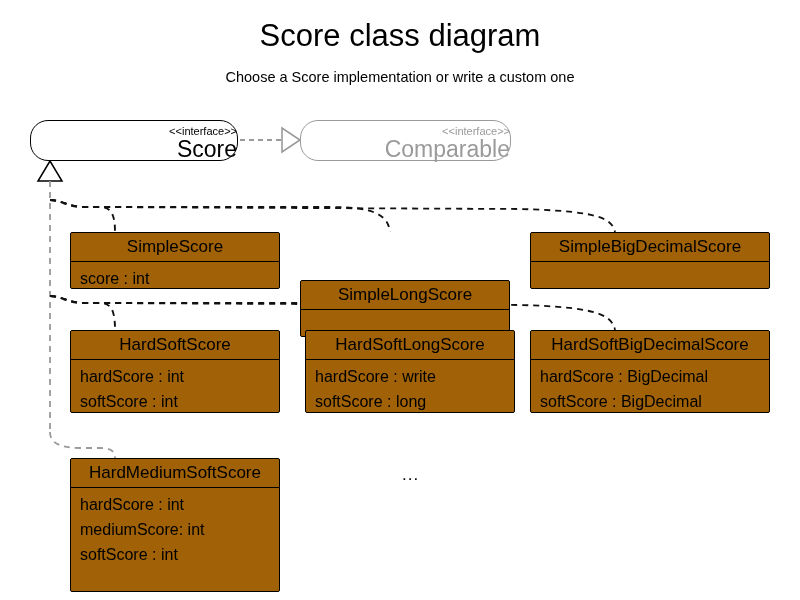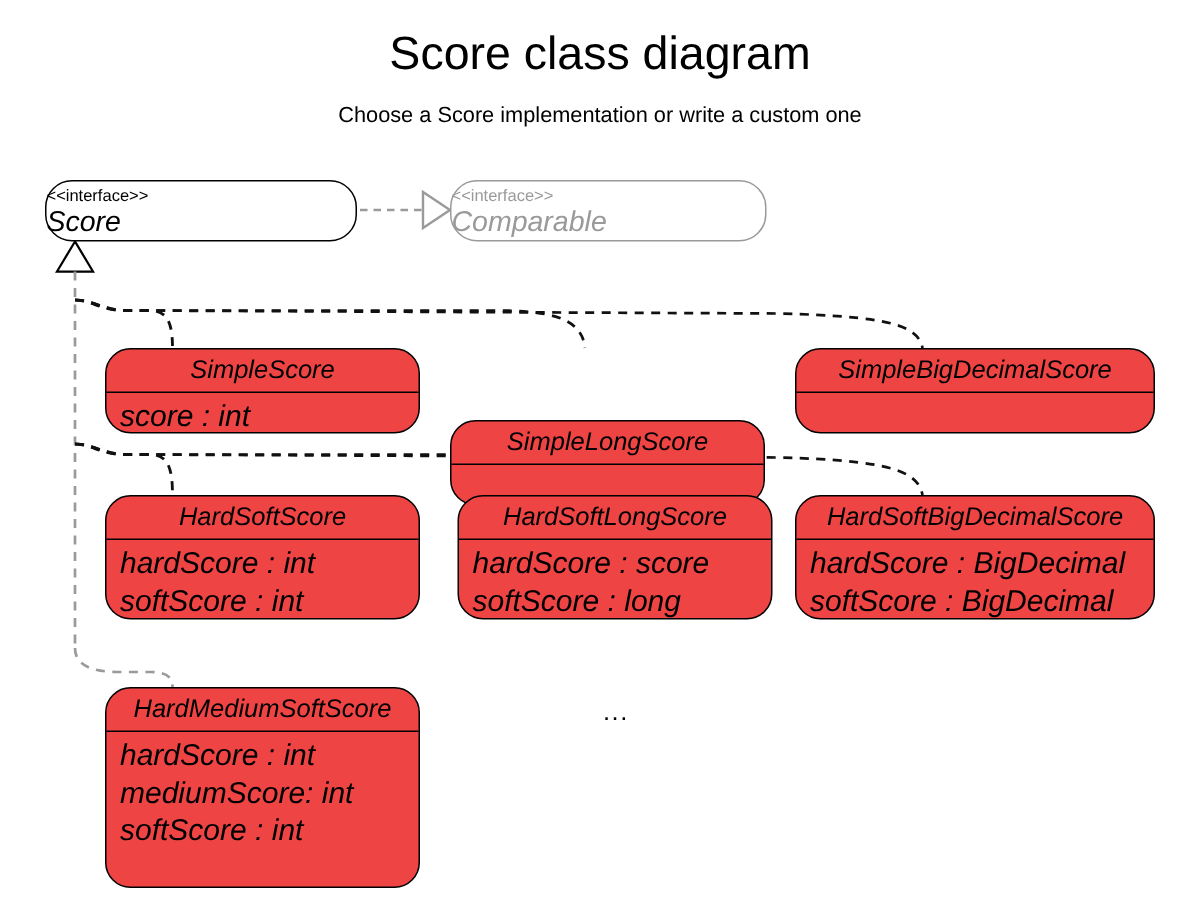--- a/index.html
+++ b/index.html
@@ -44,71 +44,69 @@
     height: 600px;
   }
 
   
   .iface {
     position: absolute;
     box-sizing: border-box;
     border: 1.4px solid #000000;
     border-radius: 18px;
     background: #ffffff;
-    text-align: left;
+    text-align: right;
   }
   .iface.muted {
     border-color: #9a9a9a;
   }
   .iface .stereo {
     display: block;
     font-size: 11px;
     line-height: 13px;
     margin-top: 4px;
     color: #000000;
   }
   .iface .iname {
     display: block;
-    font-size: 19px;
+    font-size: 23px;
     line-height: 22px;
     color: #000000;
-    font-style: italic;
   }
   .iface.muted .stereo,
   .iface.muted .iname {
     color: #9a9a9a;
   }
 
   
   .cls {
     position: absolute;
     box-sizing: border-box;
     border: 1.4px solid #000000;
-    border-radius: 17px;
-    background: #ef4444;
-    font-style: italic;
+    border-radius: 2px;
+    background: #a16207;
   }
   .cls-name {
     box-sizing: border-box;
     width: 100%;
     height: 29px;
     line-height: 28px;
     text-align: center;
     font-size: 17px;
     color: #000000;
     border-bottom: 1.4px solid #000000;
     white-space: nowrap;
     overflow: hidden;
   }
   .cls-attrs {
     box-sizing: border-box;
     padding: 4px 0 0 9px;
   }
   .attr {
-    font-size: 20px;
+    font-size: 16px;
     line-height: 25px;
     color: #000000;
     white-space: nowrap;
   }
 
   
   #ellipsis {
     position: absolute;
     font-size: 17px;
     color: #000000;
@@ -169,21 +167,21 @@
       <div class="cls" style="left: 70px; top: 330px; width: 210px; height: 83px;">
         <div class="cls-name">HardSoftScore</div>
         <div class="cls-attrs">
           <div class="attr">hardScore : int</div>
           <div class="attr">softScore : int</div>
         </div>
       </div>
       <div class="cls" style="left: 305px; top: 330px; width: 210px; height: 83px;">
         <div class="cls-name">HardSoftLongScore</div>
         <div class="cls-attrs">
-          <div class="attr">hardScore : score</div>
+          <div class="attr">hardScore : write</div>
           <div class="attr">softScore : long</div>
         </div>
       </div>
       <div class="cls" style="left: 530px; top: 330px; width: 240px; height: 83px;">
         <div class="cls-name">HardSoftBigDecimalScore</div>
         <div class="cls-attrs">
           <div class="attr">hardScore : BigDecimal</div>
           <div class="attr">softScore : BigDecimal</div>
         </div>
       </div>

